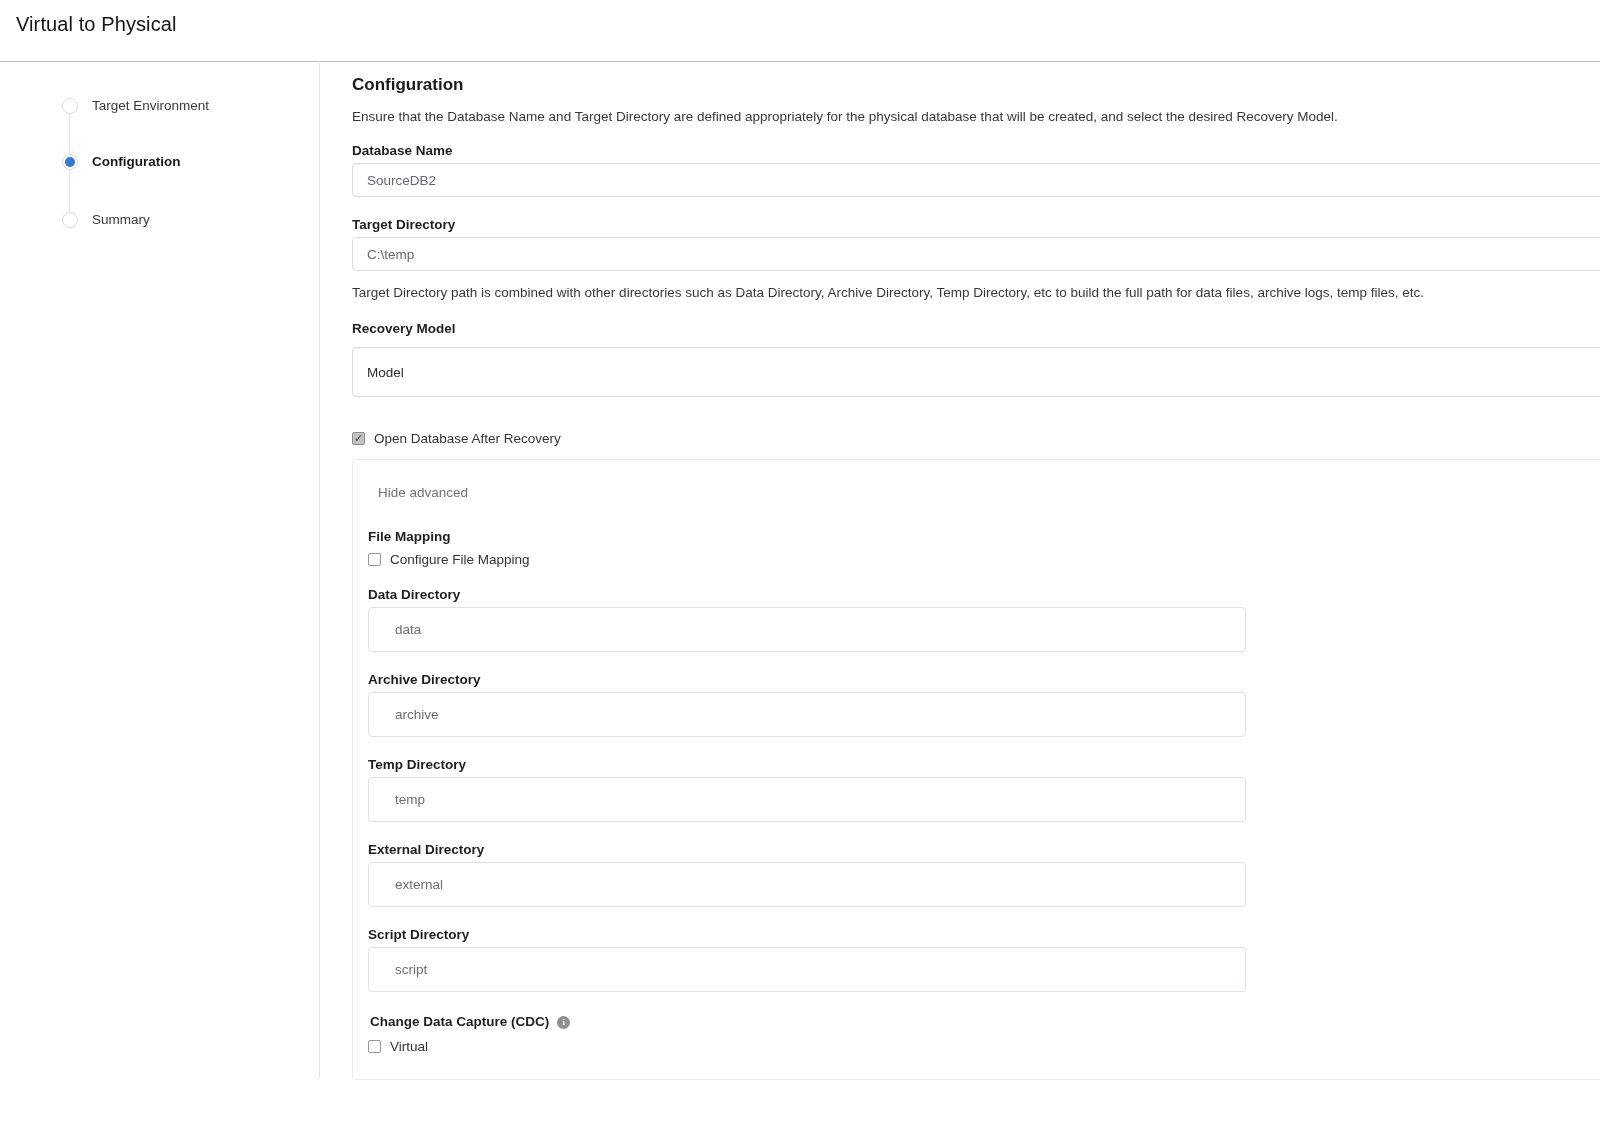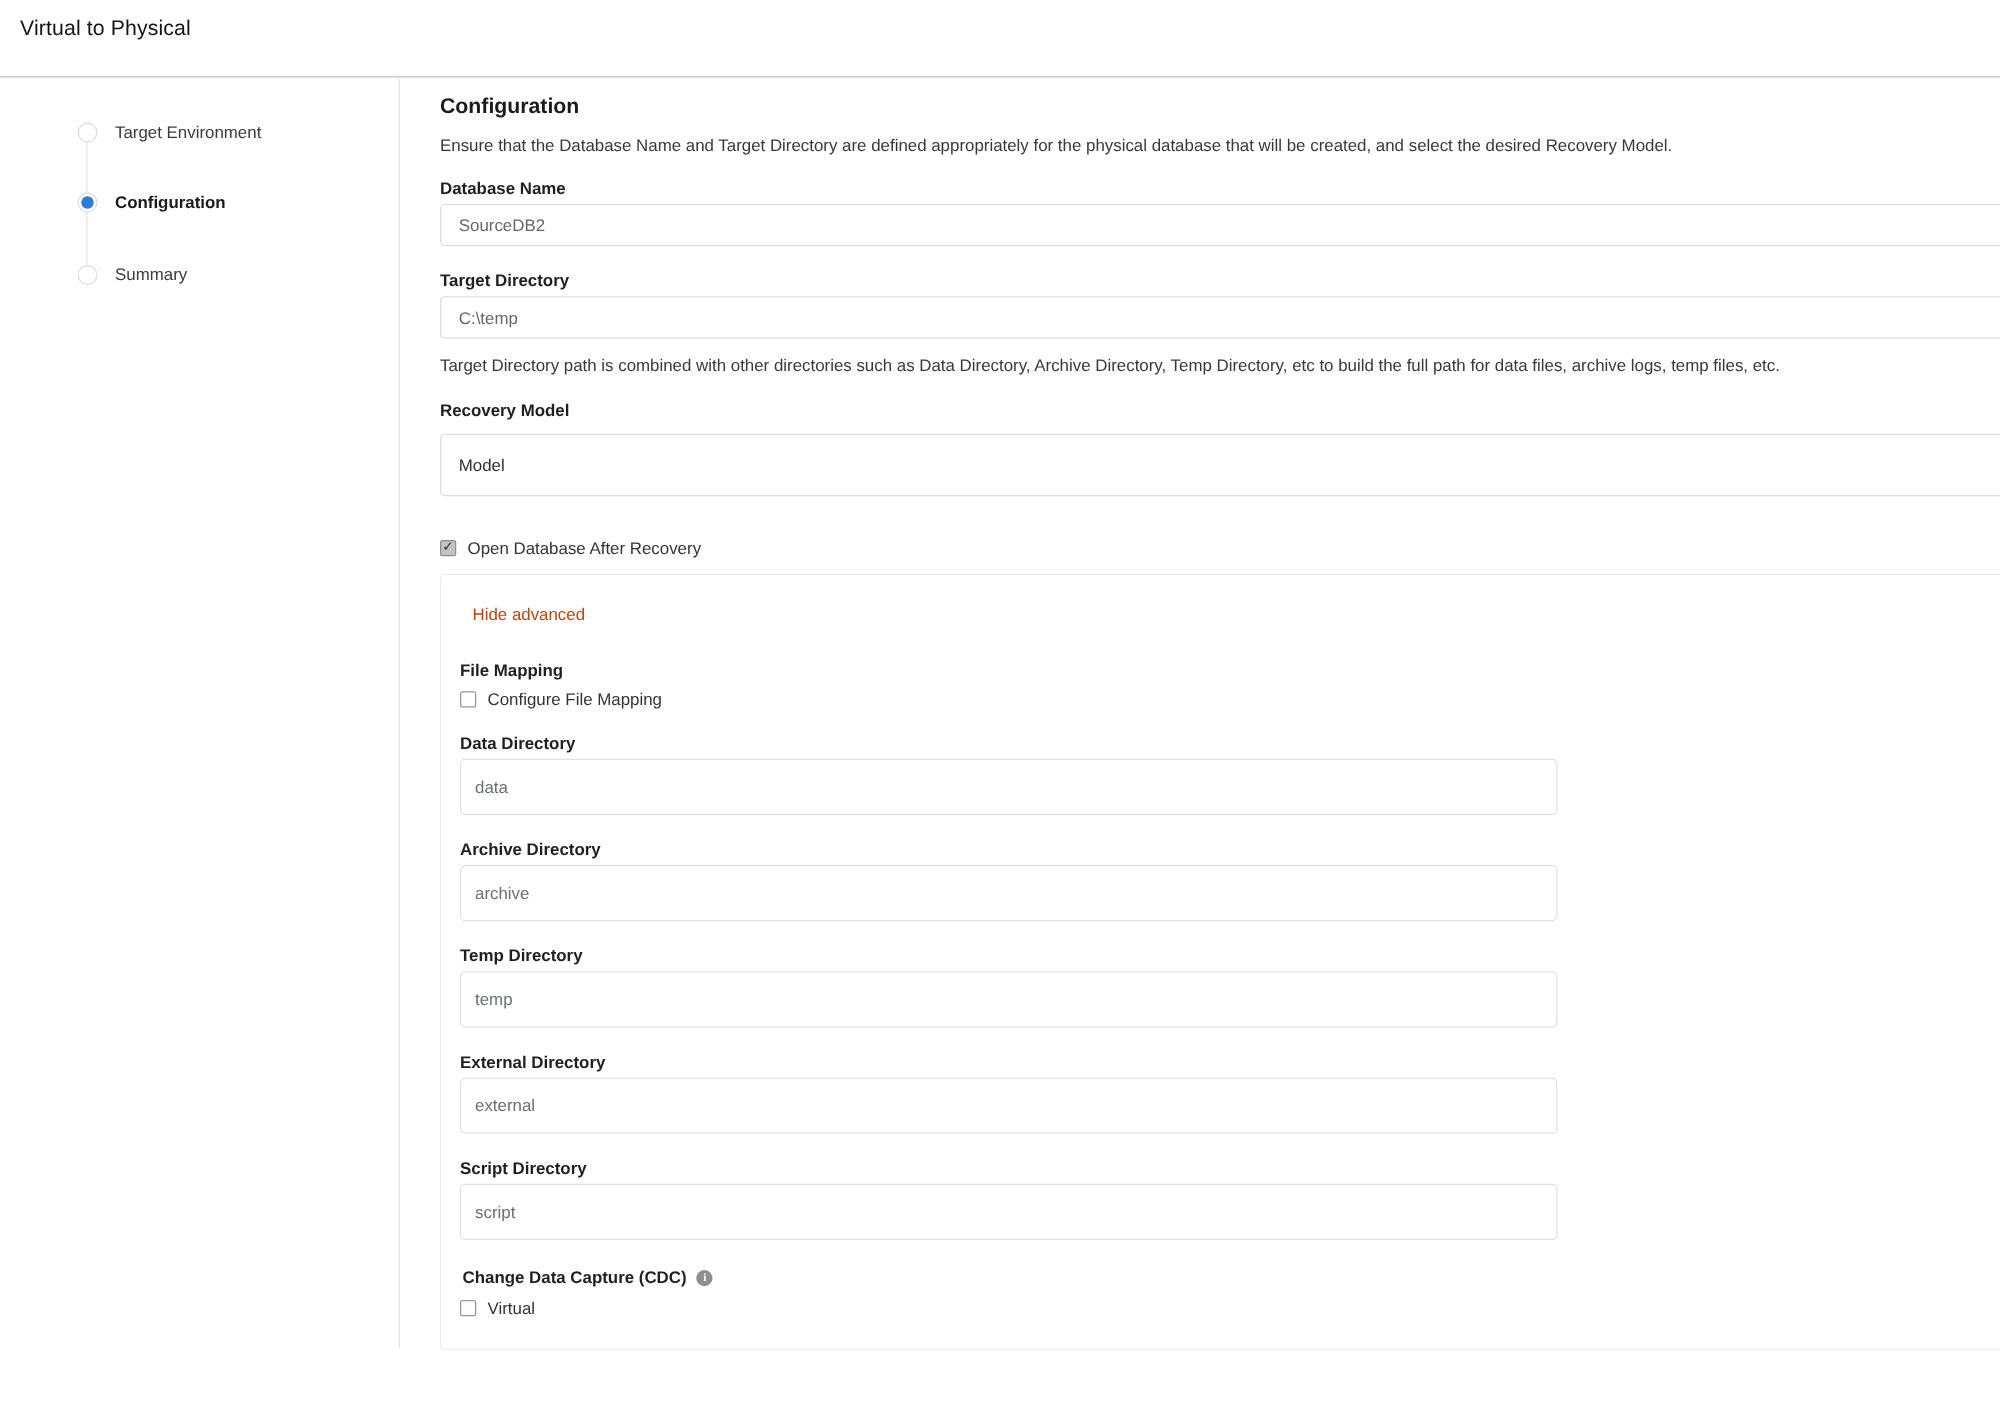--- a/index.html
+++ b/index.html
@@ -14,21 +14,21 @@
   }
 
   
   .app-header {
     position: absolute; left: 0; top: 0; width: 1600px; height: 62px;
     background: #fff;
     border-bottom: 1px solid #bdbdbd;
   }
   .app-title {
     position: absolute; left: 16px; top: 13px;
-    font-size: 17px; font-weight: 500; color: #141414;
+    font-size: 20px; font-weight: 500; color: #141414;
     letter-spacing: 0.1px;
   }
 
   
   .sidebar {
     position: absolute; left: 0; top: 63px; width: 320px; height: 1015px;
     border-right: 1px solid #e2e2e2;
     background: #fff;
   }
   .step-connector {
@@ -114,37 +114,37 @@
   .advanced-panel {
     margin-top: 13px;
     width: 100%; height: 621px;
     border: 1px solid #e9edf0; border-radius: 4px;
     background: #fff;
     padding: 23px 0 0 15px;
   }
   .advanced-toggle {
     display: inline-block;
     margin-left: 10px;
-    font-size: 13.5px; color: #c2410c; line-height: 16px;
+    font-size: 13.5px; color: #737373; line-height: 16px;
     cursor: pointer;
   }
   .section-label {
     display: block;
     margin: 28px 0 0 0;
     font-size: 13.5px; font-weight: bold; color: #1f1f1f; line-height: 16px;
   }
   .advanced-panel .checkbox-row { margin-top: 7px; }
   .adv-field-label {
     display: block;
     margin: 20px 0 0 0;
     font-size: 13.5px; font-weight: bold; color: #1f1f1f; line-height: 16px;
   }
   .adv-input {
     display: block; width: 878px; height: 45px;
-    margin-top: 4px; padding: 0 11px;
+    margin-top: 4px; padding: 0 26px;
     border: 1px solid #dde2e8; border-radius: 4px;
     background: #fff; outline: none;
     font-family: "Liberation Sans", "DejaVu Sans", sans-serif;
     font-size: 13.5px; color: #6a6e73;
   }
   .cdc-heading-row {
     margin-top: 20px;
     display: flex; align-items: center; gap: 6px;
   }
   .cdc-heading-row .section-label { margin: 2px; }

